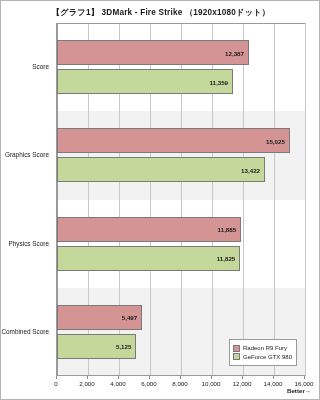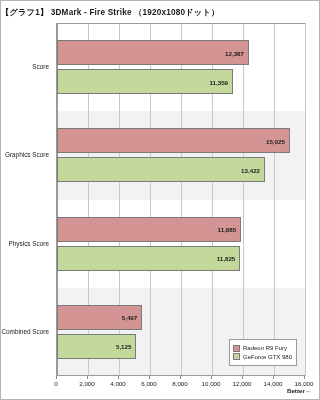--- a/index.html
+++ b/index.html
@@ -22,21 +22,21 @@
     border: 1px solid #b4b4b4;
     background: #ffffff;
   }
 
   
   #chart-title {
     position: absolute;
     left: 0;
     top: 6px;
     width: 320px;
-    text-align: left;
+    text-align: center;
     font-size: 8.2px;
     font-weight: bold;
     color: #1a1a1a;
     letter-spacing: 0.2px;
     white-space: nowrap;
   }
 
   
   #plot-area {
     position: absolute;

